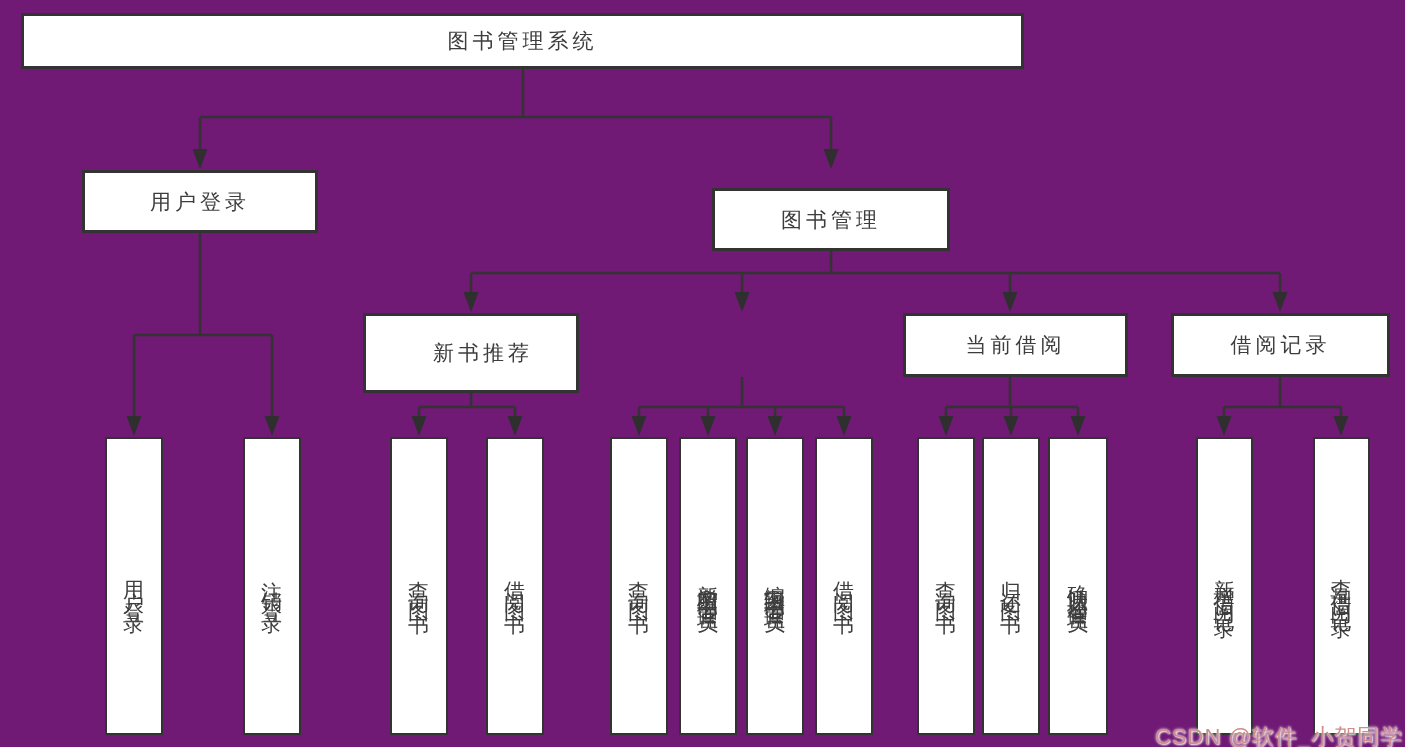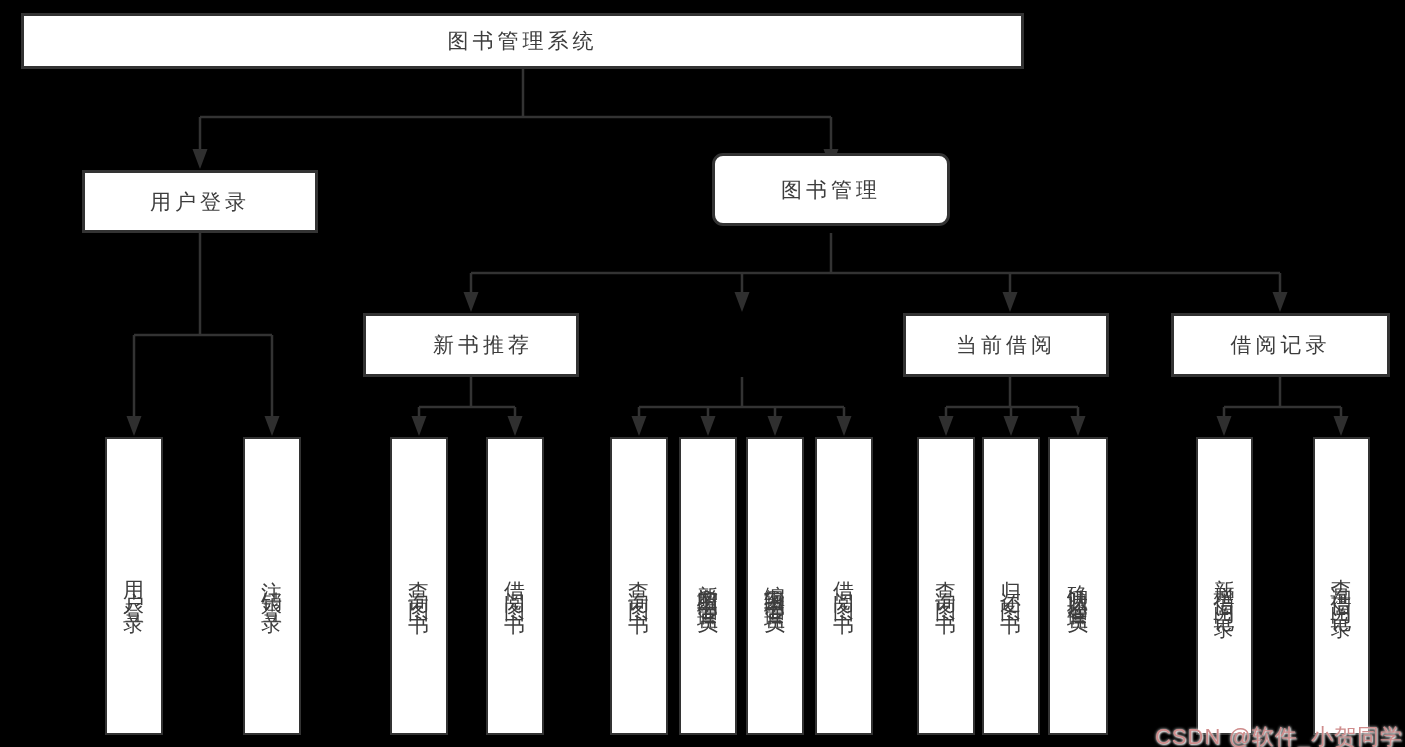--- a/index.html
+++ b/index.html
@@ -1,17 +1,17 @@
 <!DOCTYPE html>
 <html><head>
 <meta charset="utf-8">
 <style>
   html,body{margin:0;padding:0;background:#ffffff;}
   #canvas{
-    position:relative;width:1405px;height:747px;background:#000000;overflow:hidden;
+    position:relative;width:1405px;height:747px;background:#701a75;overflow:hidden;
     font-family:"Liberation Sans","DejaVu Sans",sans-serif;
   }
   #wires{position:absolute;left:0;top:0;width:1405px;height:747px;}
   .hbox{
     position:absolute;box-sizing:border-box;border:3px solid #333333;background:#ffffff;
     display:flex;align-items:center;justify-content:center;
     font-size:21px;letter-spacing:4px;color:#3d3d3d;white-space:nowrap;
   }
   .leaf{
     position:absolute;box-sizing:border-box;border:2.5px solid #333333;background:#ffffff;
@@ -94,28 +94,28 @@
     </g>
   </svg>
 
   <div class="hbox" style="left:21px;top:13px;width:1003px;height:56px;">
     <span>图书管理系统</span>
   </div>
 
   <div class="hbox" style="left:82px;top:170px;width:236px;height:63px;">
     <span>用户登录</span>
   </div>
-  <div class="hbox" style="left:712px;top:153px;width:238px;height:73px;border-radius:11px;">
+  <div class="hbox" style="left:712px;top:188px;width:238px;height:63px;">
     <span>图书管理</span>
   </div>
 
-  <div class="hbox" style="left:363px;top:313px;width:216px;height:64px;padding-left:24px;">
+  <div class="hbox" style="left:363px;top:313px;width:216px;height:80px;padding-left:24px;">
     <span>新书推荐</span>
   </div>
-  <div class="hbox" style="left:903px;top:313px;width:206px;height:64px;">
+  <div class="hbox" style="left:903px;top:313px;width:225px;height:64px;">
     <span>当前借阅</span>
   </div>
   <div class="hbox" style="left:1171px;top:313px;width:219px;height:64px;">
     <span>借阅记录</span>
   </div>
 
   <div class="leaf" style="left:105px;">
     <span class="ls4">用户登录</span>
   </div>
   <div class="leaf" style="left:243px;">

